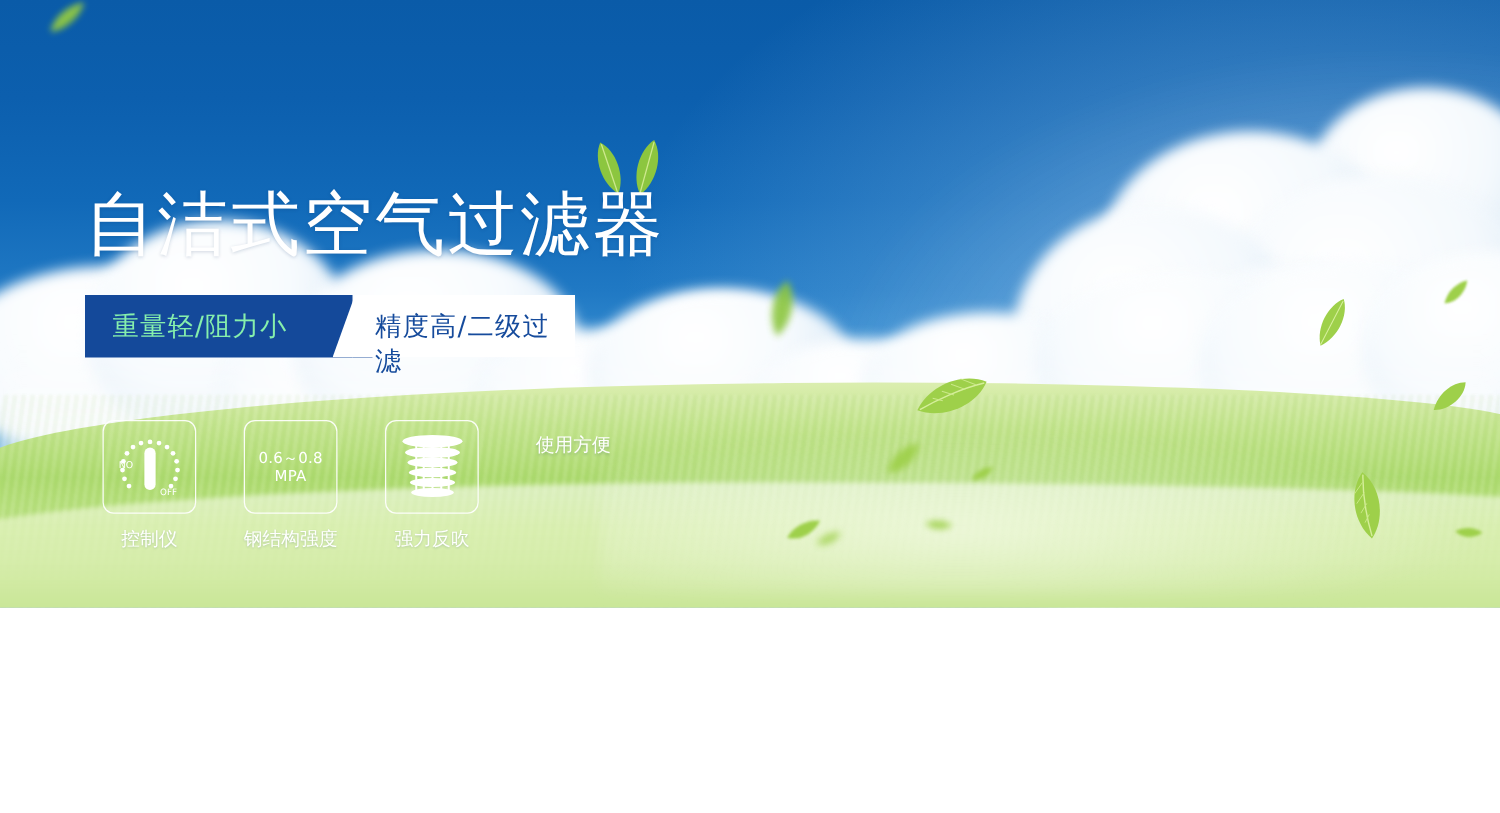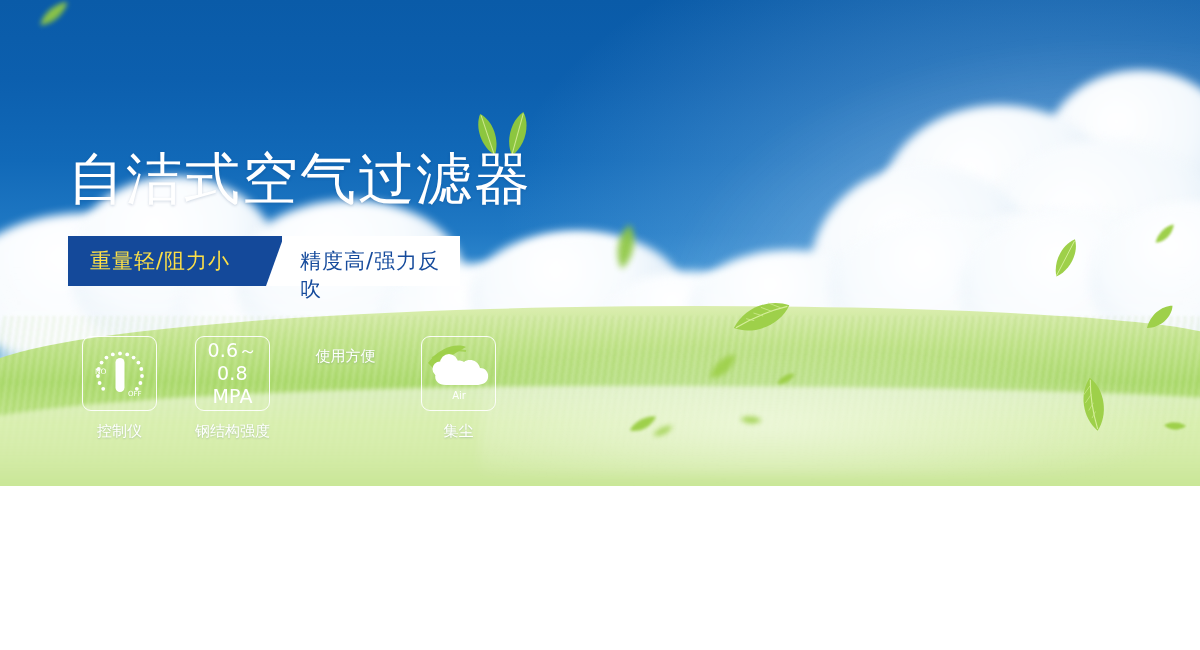--- a/index.html
+++ b/index.html
@@ -129,42 +129,42 @@
     border-style: solid; border-width: 0 0 50px 16px;
     border-color: transparent transparent #14499a transparent;
   }
   .sub-right {
     position: absolute; left: 198px; top: 0; width: 194px; height: 50px;
     background: #ffffff;
     clip-path: polygon(18px 0, 100% 0, 100% 100%, 0 100%);
   }
   .sub-left-text {
     position: absolute; left: 22px; top: 11px;
-    font-size: 21px; color: #fde047; letter-spacing: 1px;
+    font-size: 21px; color: #86efac; letter-spacing: 1px;
     font-family: "DejaVu Sans", "Liberation Sans", sans-serif;
   }
   .sub-right-text {
     position: absolute; left: 232px; top: 11px;
     font-size: 21px; color: #164b9c; letter-spacing: 1px;
     font-family: "DejaVu Sans", "Liberation Sans", sans-serif;
   }
 
   
   .features { position: absolute; left: 82px; top: 336px; display: flex; gap: 38px; }
   .feature { width: 75px; display: flex; flex-direction: column; align-items: center; }
   .fbox {
     width: 75px; height: 75px;
     border: 1.5px solid rgba(255,255,255,0.92);
     border-radius: 9px;
     display: flex; align-items: center; justify-content: center;
     position: relative;
   }
   .fbox-text {
     color: #ffffff; text-align: center; line-height: 1.22;
-    font-size: 19px; letter-spacing: .2px;
+    font-size: 12px; letter-spacing: .2px;
     font-family: "DejaVu Sans", "Liberation Sans", sans-serif;
   }
   .flabel {
     margin-top: 11px; color: #ffffff; font-size: 15px; white-space: nowrap;
     font-family: "DejaVu Sans", "Liberation Sans", sans-serif;
     text-shadow: 0 1px 2px rgba(0,50,100,0.2);
   }
 </style>
 </head>
 <body>
@@ -285,21 +285,21 @@
         <path d="M2 36 C28 6 72 0 98 10 C70 46 26 50 2 36 Z" fill="#9ed04a"></path>
       </svg>
   </div>
 
   <div class="title">自洁式空气过滤器</div>
 
   <div class="subbar">
     <div class="sub-left"></div>
     <div class="sub-right"></div>
     <div class="sub-left-text">重量轻/阻力小</div>
-    <div class="sub-right-text">精度高/强力反吹</div>
+    <div class="sub-right-text">精度高/二级过滤</div>
   </div>
 
   <div class="features">
 
     <div class="feature">
       <div class="fbox">
         <svg width="62" height="62" viewBox="0 0 62 62">
           <g fill="#ffffff">
             <circle cx="31" cy="10.5" r="1.9"></circle>
               <circle cx="38.2" cy="11.4" r="1.9"></circle>
@@ -328,40 +328,43 @@
     <div class="feature">
       <div class="fbox">
         <div class="fbox-text">
           <div>0.6～0.8</div>
           <div>MPA</div>
         </div>
       </div>
       <div class="flabel">钢结构强度</div>
     </div>
 
+    <div class="feature">
+      <div class="fbox">
+        <svg width="54" height="58" viewBox="0 0 54 58">
+          <g stroke="#ffffff" stroke-width="1.6" fill="none">
+            <path d="M14 8 L14 50 M20 8 L20 50 M27 8 L27 50 M34 8 L34 50 M40 8 L40 50"></path>
+          </g>
+          <g fill="#ffffff">
+            <ellipse cx="27" cy="8" rx="24" ry="5"></ellipse>
+            <ellipse cx="27" cy="17" rx="22" ry="4.4"></ellipse>
+            <ellipse cx="27" cy="25" rx="20" ry="4"></ellipse>
+            <ellipse cx="27" cy="33" rx="19" ry="3.8"></ellipse>
+            <ellipse cx="27" cy="41" rx="18" ry="3.6"></ellipse>
+            <ellipse cx="27" cy="49" rx="17" ry="3.6"></ellipse>
+          </g>
+        </svg>
+      </div>
+      <div class="flabel">强力反吹</div>
+    </div>
 
     <div class="feature">
       <div class="flabel">使用方便</div>
     </div>
 
-    <div class="feature">
-      <div class="fbox">
-        <svg width="66" height="62" viewBox="0 0 66 62">
-          <path d="M2 20 C14 4 30 0 40 4 C30 10 18 16 8 26 Z" fill="#9ed04a" opacity="0.95"></path>
-          <g fill="#ffffff">
-            <circle cx="14" cy="26" r="7.5"></circle>
-            <circle cx="23" cy="20" r="9"></circle>
-            <path d="M20 42 C12 42 8 37 9.5 31.5 C11 26 17 24 21 27 C23 19 32 15 38 19 C43 15 52 17 54 25 C60 25 63 30 62 35 C61 40 56 42 50 42 Z"></path>
-          </g>
-          <path d="M6 15 C18 8 30 6 40 8" stroke="#9ed04a" stroke-width="2" fill="none" opacity="0.8"></path>
-          <text x="33" y="56" font-size="10" fill="#ffffff" text-anchor="middle" font-family="DejaVu Sans, sans-serif">Air</text>
-        </svg>
-      </div>
-      <div class="flabel">集尘</div>
-    </div>
 
   </div>
 
   <div class="leaf" style="left:628px;top:414px;width:30px;height:20px;transform:rotate(-12deg);filter:blur(1.4px)">
     <svg viewBox="0 0 100 50">
         <path d="M2 36 C28 6 72 0 98 10 C70 46 26 50 2 36 Z" fill="#9ed04a"></path>
       </svg>
   </div>
 
 </div>

